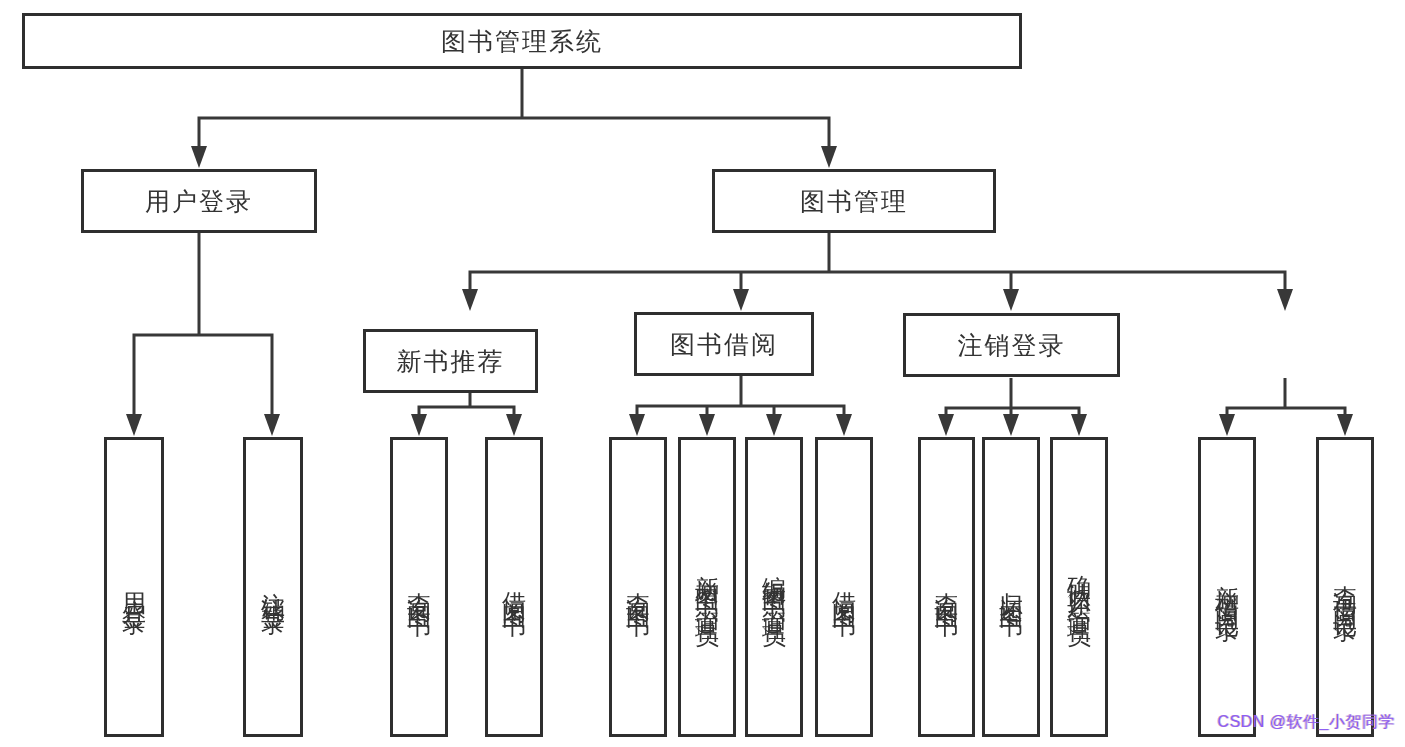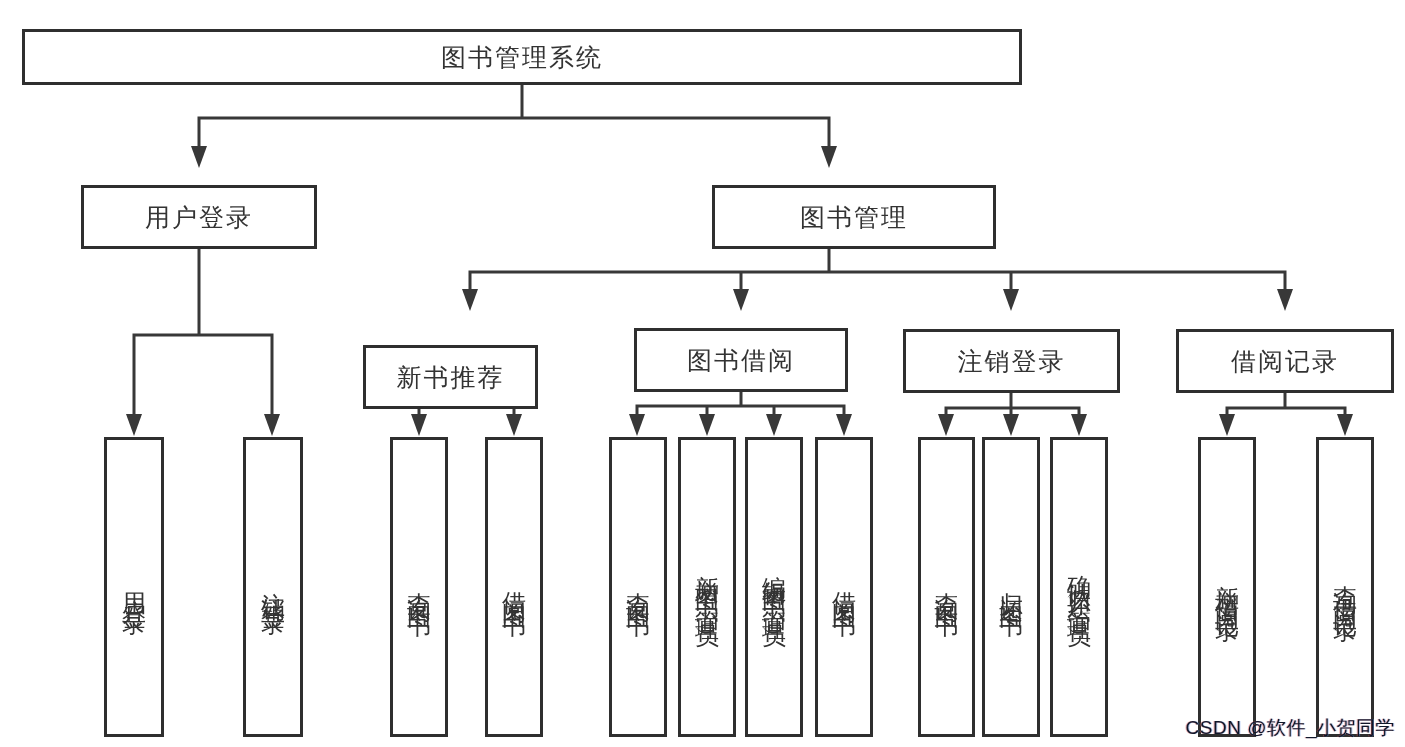--- a/index.html
+++ b/index.html
@@ -19,57 +19,57 @@
   .node {
     position: absolute;
     background: #ffffff;
     border: 3px solid #2f2f2f;
     box-sizing: border-box;
     display: flex;
     align-items: center;
     justify-content: center;
     color: #333333;
   }
-  .hnode { font-size: 25px; letter-spacing: 2px; margin-top: 16px; }
+  .hnode { font-size: 25px; letter-spacing: 2px; }
   .vnode { font-size: 24px; }
   .vnode .vtext {
     writing-mode: vertical-rl;
     text-orientation: mixed;
     letter-spacing: 7px;
     line-height: 1;
     white-space: nowrap;
   }
   
   .n-root         { left: 22px;   top: 13px;  width: 1000px; height: 56px; }
   .n-user-login   { left: 81px;   top: 169px; width: 236px;  height: 64px; }
   .n-book-mgmt    { left: 712px;  top: 169px; width: 284px;  height: 64px; }
   .n-new-book     { left: 363px;  top: 329px; width: 175px;  height: 64px; }
-  .n-book-borrow  { left: 634px;  top: 312px; width: 214px;  height: 64px; }
+  .n-book-borrow  { left: 634px;  top: 312px; width: 180px;  height: 64px; }
   .n-cur-borrow   { left: 903px;  top: 313px; width: 217px;  height: 64px; }
   .n-borrow-rec   { left: 1176px; top: 313px; width: 218px;  height: 64px; }
   .tall { top: 437px; height: 300px; }
   .n-l1 { left: 104px;  width: 60px; }
   .n-l2 { left: 243px;  width: 60px; }
   .n-n1 { left: 390px;  width: 58px; }
   .n-n2 { left: 485px;  width: 58px; }
   .n-b1 { left: 609px;  width: 58px; }
   .n-b2 { left: 678px;  width: 58px; }
   .n-b3 { left: 745px;  width: 58px; }
   .n-b4 { left: 815px;  width: 58px; }
   .n-c1 { left: 918px;  width: 57px; }
   .n-c2 { left: 982px;  width: 58px; }
   .n-c3 { left: 1050px; width: 58px; }
   .n-r1 { left: 1198px; width: 58px; }
   .n-r2 { left: 1316px; width: 58px; }
   .watermark {
     position: absolute;
     right: 10px;
-    bottom: 6px;
-    font-size: 19px;
-    color: #0f172a;
+    bottom: 14px;
+    font-size: 16px;
+    color: #8b5cf6;
     letter-spacing: 0.5px;
     text-shadow: -1px 0 0 rgba(230,90,90,0.45), 1px 0 0 rgba(90,140,230,0.40);
     white-space: nowrap;
   }
 </style>
 </head>
 <body>
 
 <div class="canvas">
 
@@ -126,23 +126,20 @@
 
   <div class="node hnode n-new-book">
     <span>新书推荐</span>
   </div>
   <div class="node hnode n-book-borrow">
     <span>图书借阅</span>
   </div>
   <div class="node hnode n-cur-borrow">
     <span>注销登录</span>
   </div>
-  <div class="node hnode n-borrow-rec">
-    <span>借阅记录</span>
-  </div>
 
   <div class="node vnode tall n-l1">
     <span class="vtext">用户登录</span>
   </div>
   <div class="node vnode tall n-l2">
     <span class="vtext">注销登录</span>
   </div>
 
   <div class="node vnode tall n-n1">
     <span class="vtext">查询图书</span>

